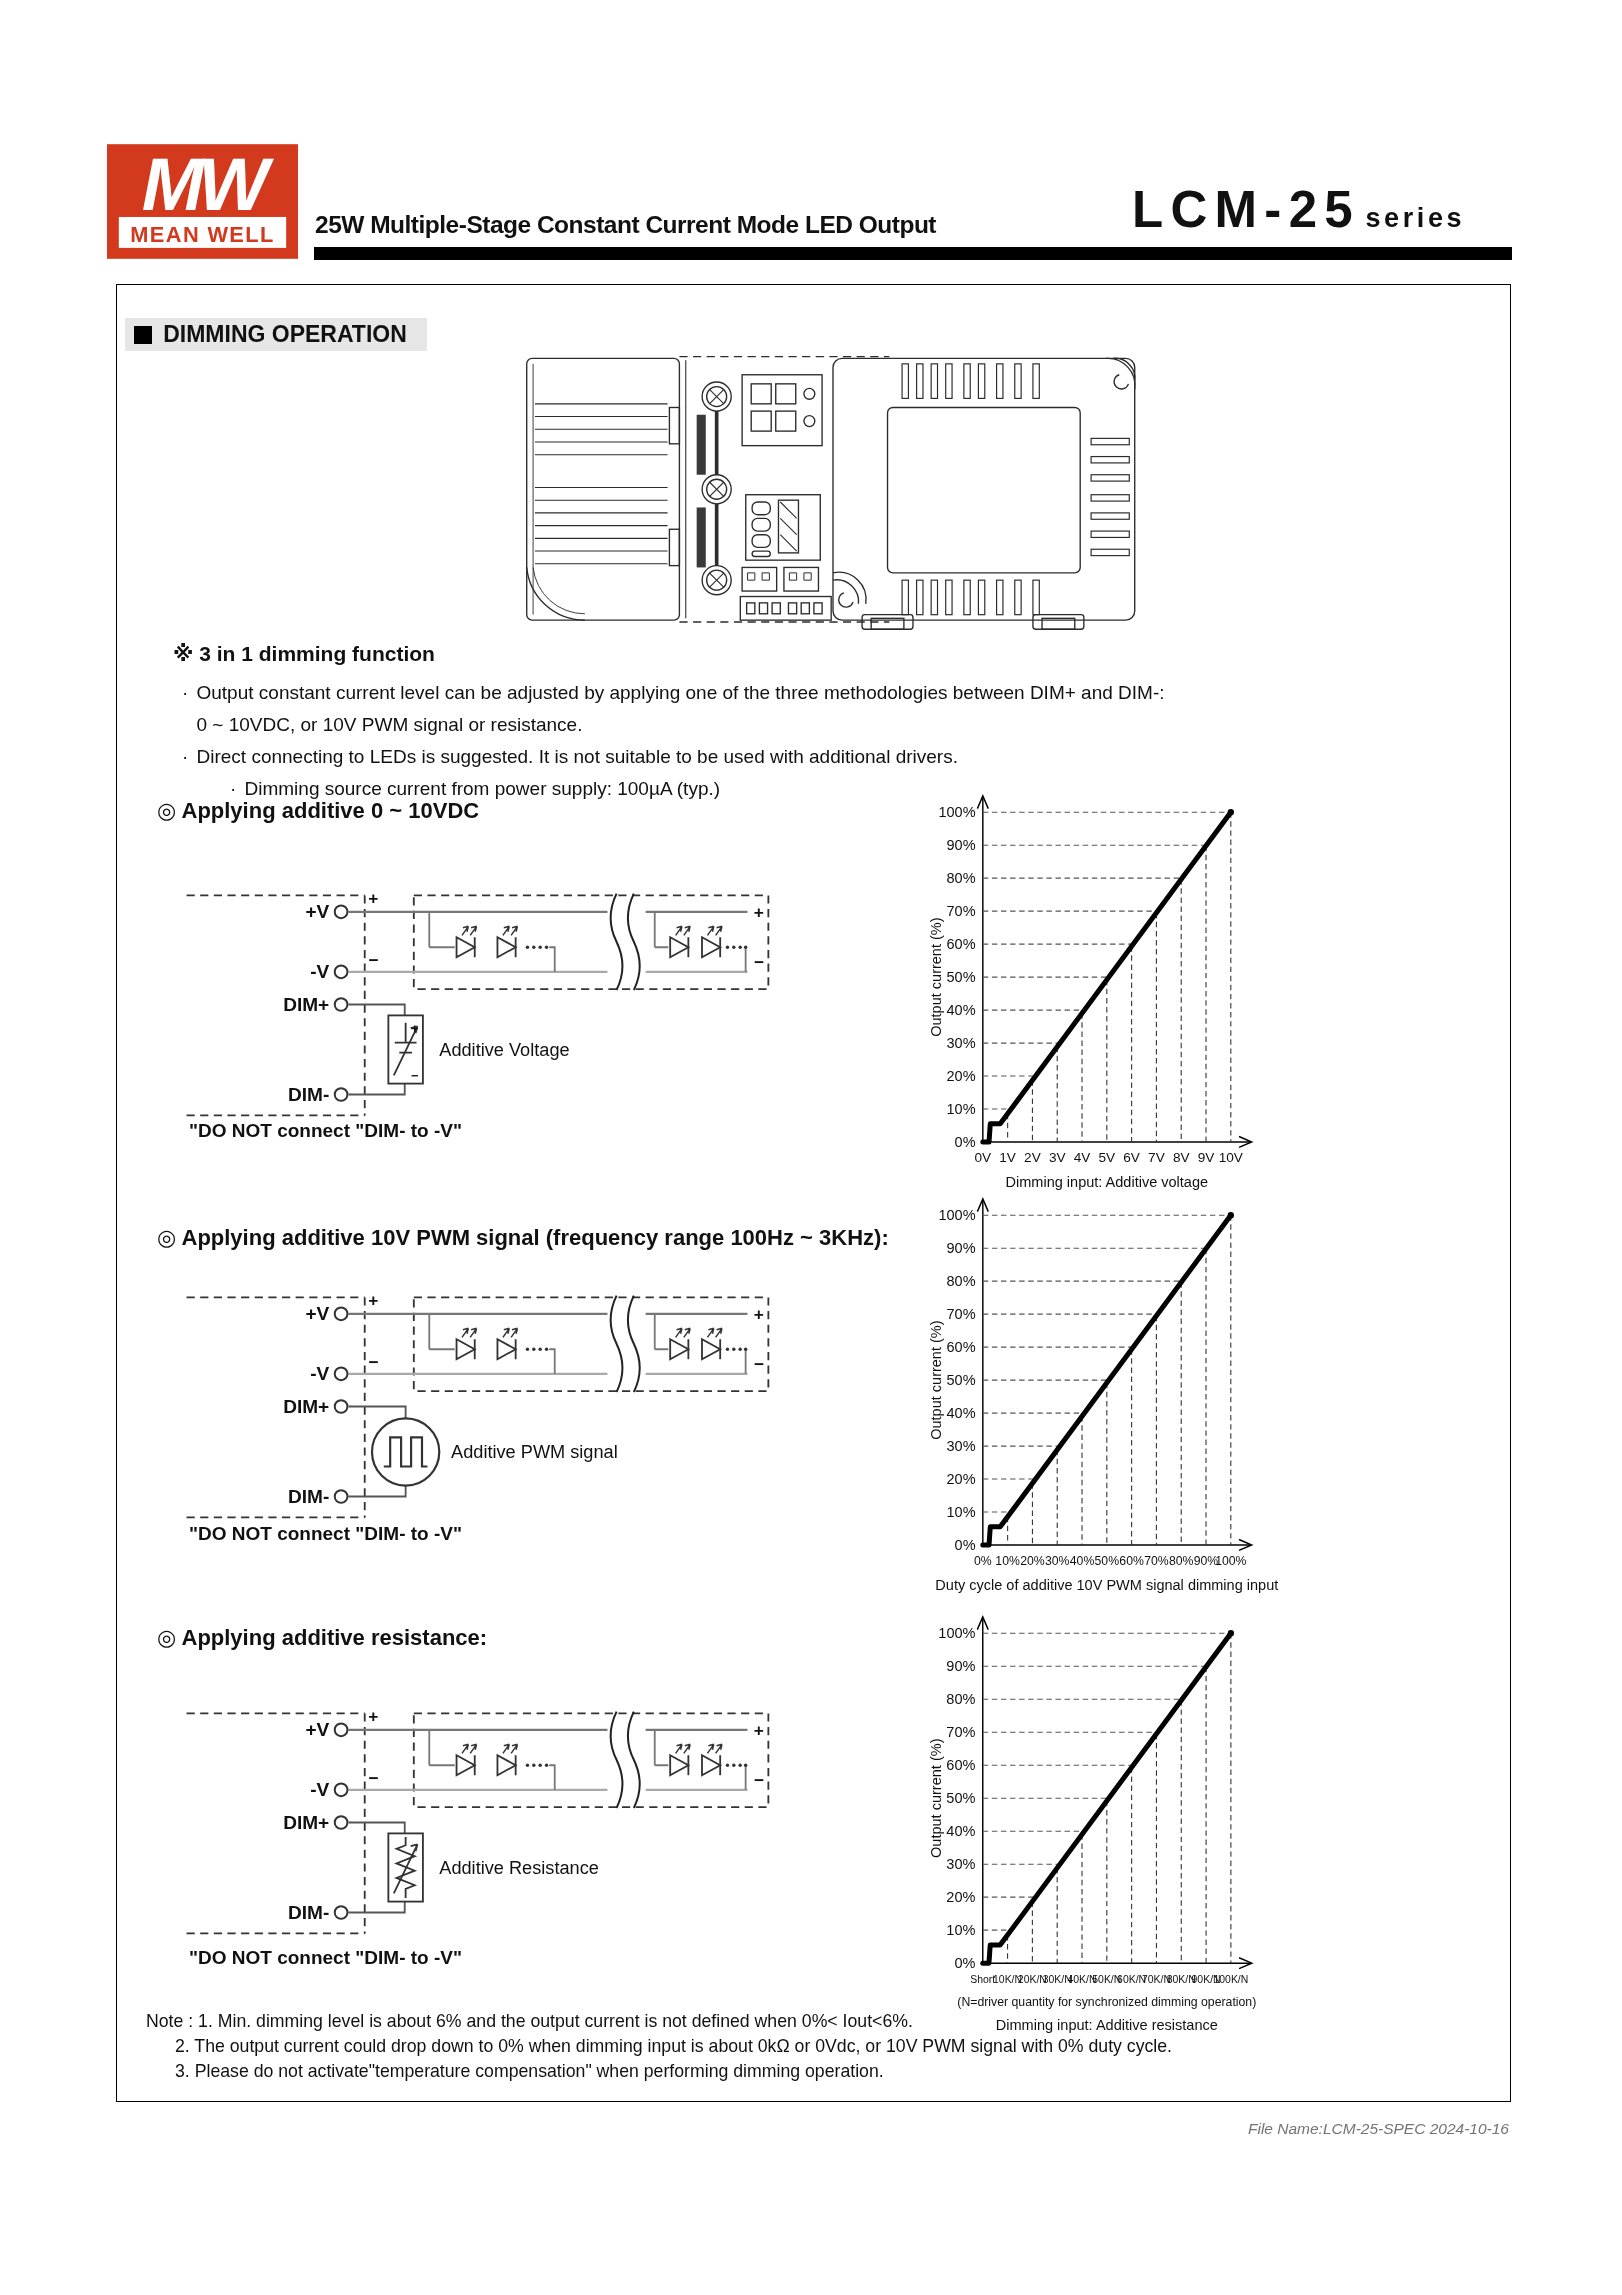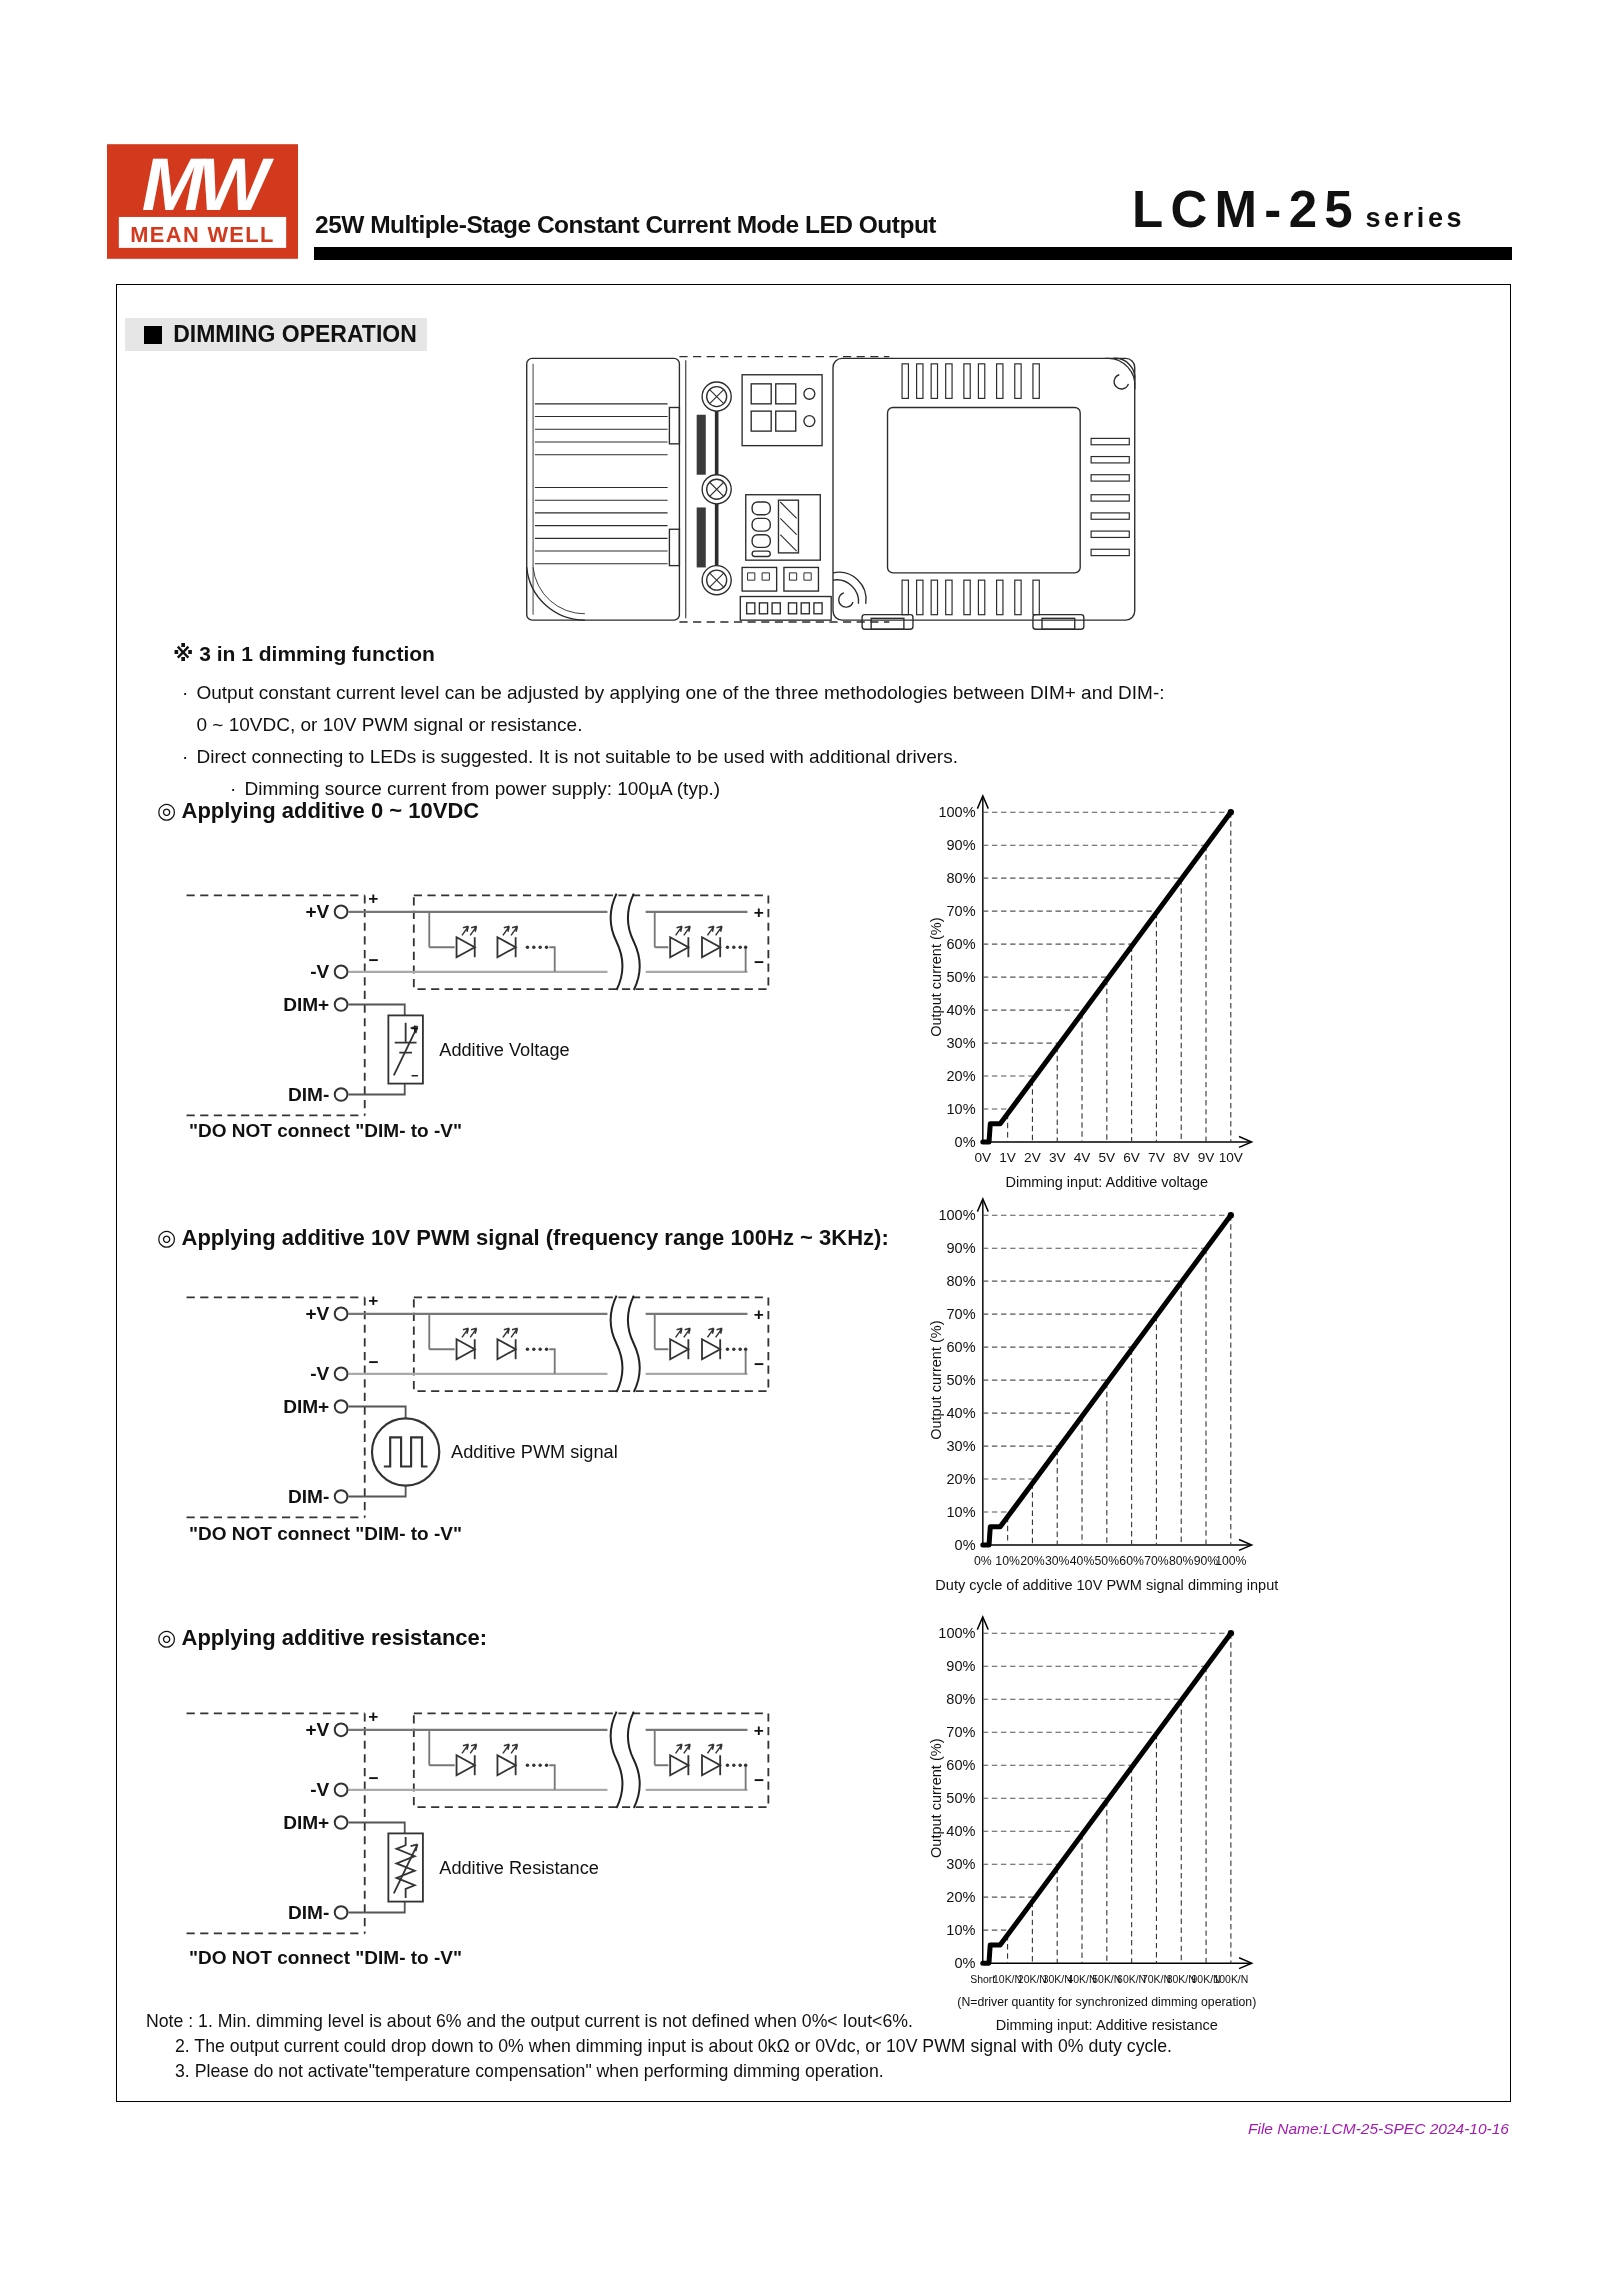--- a/index.html
+++ b/index.html
@@ -5,30 +5,30 @@
   html,body{margin:0;padding:0;background:#fff;}
   body{width:1623px;height:2296px;position:relative;font-family:"Liberation Sans","DejaVu Sans",sans-serif;color:#111;}
   .abs{position:absolute;}
   
   #hdr-title{left:315px;top:211px;font-size:24.5px;font-weight:bold;letter-spacing:-0.5px;}
   #hdr-series{left:1132px;top:180px;font-size:51px;font-weight:bold;letter-spacing:7.3px;white-space:nowrap;}
   #hdr-series .suffix{font-size:27px;letter-spacing:3.6px;margin-left:5.5px;}
   #hdr-bar{left:314px;top:247px;width:1198px;height:12.7px;background:#000;}
   
   #main-box{left:116px;top:284px;width:1393px;height:1816px;border:1.8px solid #000;background:#fff;}
-  #sec-head{left:8.2px;top:33px;width:302px;height:33px;background:#e6e6e6;display:flex;align-items:center;gap:11px;padding-left:19px;box-sizing:border-box;}
+  #sec-head{left:8.2px;top:33px;width:302px;height:33px;background:#e6e6e6;display:flex;align-items:center;gap:11px;padding-left:9px;box-sizing:border-box;}
   #sec-head .sq{width:18px;height:18px;background:#000;}
   #sec-head .t{font-size:23px;font-weight:bold;letter-spacing:0px;}
   #h-3in1{left:56px;top:357px;font-size:21px;font-weight:bold;}
   .bullet-line{left:65px;font-size:19px;white-space:nowrap;}
   .bullet-line .mk{display:inline-block;width:14.5px;}
   .sub-heading{left:40px;font-size:22px;font-weight:bold;white-space:nowrap;}
   .caption{left:72px;font-size:19px;font-weight:bold;white-space:nowrap;}
   .note-line{font-size:17.7px;white-space:nowrap;}
-  #footer-text{left:0;top:2120px;width:1509px;text-align:right;font-size:15.5px;font-style:italic;color:#a21caf;}
+  #footer-text{left:0;top:2120px;width:1509px;text-align:right;font-size:15.5px;font-style:italic;color:#737373;}
   svg text{font-family:"Liberation Sans","DejaVu Sans",sans-serif;}
 </style>
 </head>
 <body>
 
 <svg width="0" height="0" style="position:absolute" aria-hidden="true">
   <defs>
     <g id="ledg">
       <path d="M0,-11 L0,11 L20,0 Z" fill="#fff" stroke="#333" stroke-width="2"></path>
       <path d="M20,-11 V11" stroke="#333" stroke-width="2" fill="none"></path>

